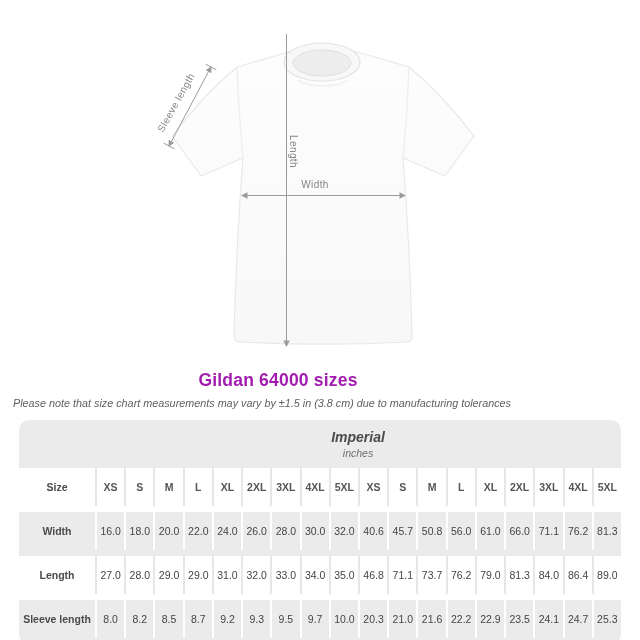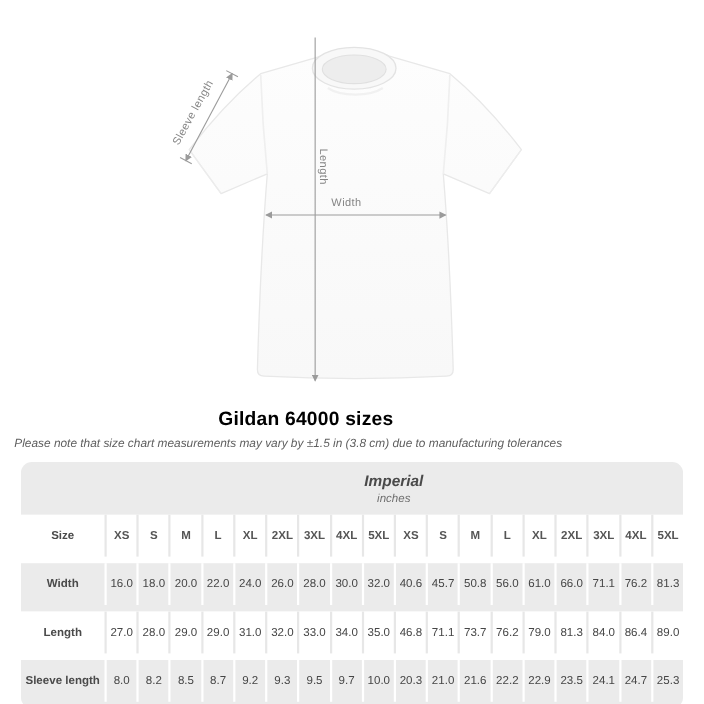--- a/index.html
+++ b/index.html
@@ -9,21 +9,21 @@
 
   
   #diagram-svg{left:0;top:0;width:640px;height:640px;}
   .dim-label{color:#858585;font-size:10px;letter-spacing:.4px;text-align:center;}
   #sleeve-label{left:128px;top:97px;width:96px;transform:rotate(-61deg);}
   #length-label{left:269px;top:146px;width:48px;transform:rotate(90deg);}
   #width-label{left:285px;top:179px;width:60px;}
 
   
   #page-title{left:0;top:370px;width:556px;text-align:center;
-              font-size:17.5px;font-weight:bold;color:#000000;letter-spacing:.2px;}
+              font-size:17.5px;font-weight:bold;color:#a21caf;letter-spacing:.2px;}
   #page-note{left:0;top:397px;width:524px;text-align:center;
              font-style:italic;font-size:10.8px;color:#5f5f5f;}
 
   
   #size-table{left:19px;top:420px;width:602px;border-radius:10px;overflow:hidden;}
   #group-band{display:flex;background:#ebebeb;height:48px;}
   #group-band .spacer{flex:0 0 76px;}
   .group{flex:1;display:flex;flex-direction:column;align-items:center;justify-content:center;gap:2px;text-align:center;}
   .group-name{font-size:14px;font-weight:bold;font-style:italic;color:#4a4a4a;}
   .group-unit{font-size:10.5px;font-style:italic;color:#6e6e6e;}

